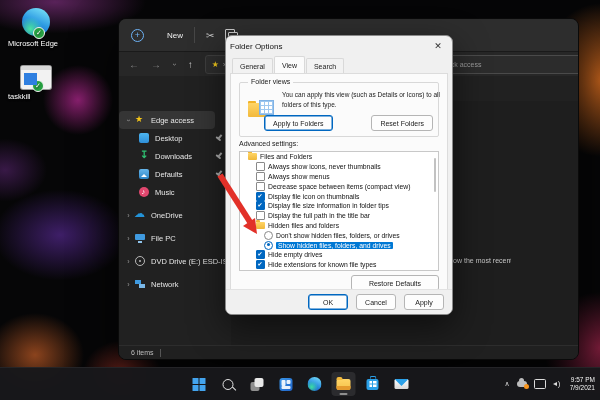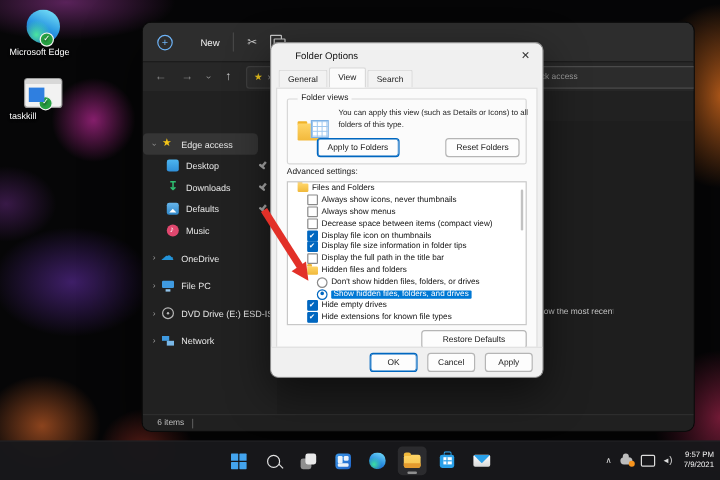--- a/index.html
+++ b/index.html
@@ -93,21 +93,21 @@
   .ic-onedrive::before{content:"\2601";color:#2393d8;font-size:11px;position:absolute;top:-3px;left:-1px}
   .ic-this-pc::before{content:"";position:absolute;left:0;top:1px;width:10px;height:6px;background:#3f9ae0;border-radius:1px}
   .ic-this-pc::after{content:"";position:absolute;left:3px;bottom:0;width:4px;height:2px;background:#8fc3ea}
   .ic-dvd{border:1px solid #b8b8b8;border-radius:50%;width:8px;height:8px}
   .ic-dvd::before{content:"";position:absolute;left:2.5px;top:2.5px;width:2px;height:2px;border-radius:50%;background:#b8b8b8}
   .ic-network::before{content:"";position:absolute;left:0;top:1px;width:6px;height:4px;background:#3f9ae0}
   .ic-network::after{content:"";position:absolute;right:0;bottom:1px;width:6px;height:4px;background:#7ab8e8}
 
   
   #dlg{position:absolute;left:225px;top:35px;width:226px;height:278px;background:#f0f0f0;border:1px solid #8a8a8a;border-radius:7px;overflow:hidden;box-shadow:0 12px 34px rgba(0,0,0,.55);color:#1a1a1a}
-  .dlg-title{height:20px;display:flex;align-items:center;padding:0 20px;font-size:8px;color:#111}
+  .dlg-title{height:20px;display:flex;align-items:center;padding:0 4px;font-size:8px;color:#111}
   .dlg-close{position:absolute;right:0;top:0;width:28px;height:20px;display:flex;align-items:center;justify-content:center;font-size:9px;color:#333}
   .dlg-close::before{content:"\2715"}
   .tabs{position:absolute;left:6px;top:22px;display:flex;gap:1px}
   .tab{height:13px;padding:1px 7px 0;font-size:7px;color:#222;background:#f2f2f2;border:1px solid #d9d9d9;border-bottom:none;border-radius:2px 2px 0 0;display:flex;align-items:center}
   .tab.active{background:#fbfbfb;height:15px;margin-top:-2px;position:relative;z-index:2}
   .page{position:absolute;left:4px;right:4px;top:37px;bottom:24px;background:#fbfbfb;border:1px solid #dcdcdc;z-index:1}
   .groupbox{position:absolute;left:8px;right:8px;top:8px;height:53px;border:1px solid #d8d8d8;border-radius:2px}
   .legend{position:absolute;top:-5px;left:8px;background:#fbfbfb;padding:0 3px;font-size:7px}
   .fv-icon{position:absolute;left:8px;top:16px;width:26px;height:19px}
   .fv-icon::before{content:"";position:absolute;left:0;top:2px;width:8px;height:3px;background:#f0b32a;border-radius:1px 1px 0 0}

